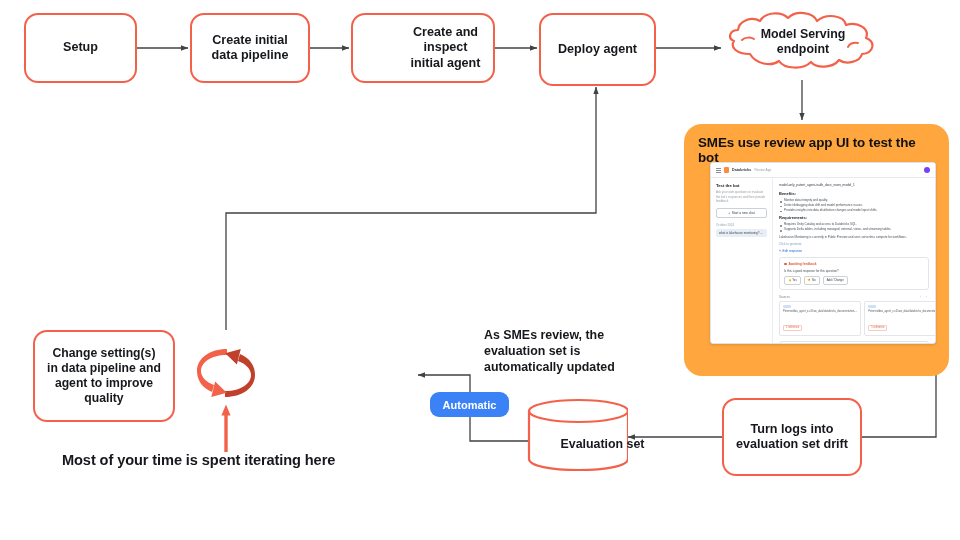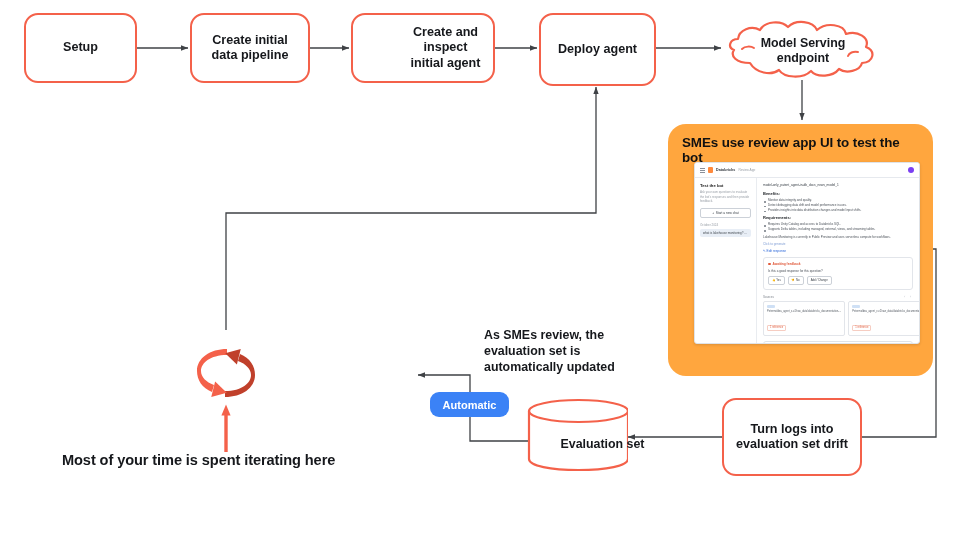--- a/index.html
+++ b/index.html
@@ -18,21 +18,21 @@
         color:#16181c;font-weight:bold;line-height:1.22;}
 
   .t13{font-size:12.6px;}
   .t12{font-size:12.2px;}
 
   .cloudwrap{position:absolute;z-index:3;}
   .cloudwrap .cl-label{position:absolute;left:0;top:0;width:100%;height:100%;
         display:flex;align-items:center;justify-content:center;text-align:center;
         font-size:12.4px;font-weight:bold;color:#16181c;line-height:1.22;}
 
-  .orangepanel{position:absolute;background:#FFA63E;border-radius:18px;z-index:2;}
+  .orangepanel{position:absolute;background:#FFA63E;border-radius:18px;z-index:2;margin-left:16px;}
   .orangepanel .op-title{position:absolute;left:14px;top:11px;right:10px;
         font-size:13.4px;font-weight:bold;color:#111;letter-spacing:-0.1px;}
 
   
   .appshot{position:absolute;left:26px;top:38px;width:224px;height:180px;
         background:#fff;border:1px solid #dfe3e8;border-radius:3px;overflow:hidden;
         box-shadow:0 1px 3px rgba(0,0,0,.14);}
   .as-top{height:14px;border-bottom:1px solid #e6e9ee;display:flex;align-items:center;
         padding:0 5px;gap:3px;background:#fff;}
   .as-burger{width:5px;height:5px;display:flex;flex-direction:column;justify-content:space-between;}
@@ -135,21 +135,21 @@
 
   <div class="node rbox t13" style="left:351px;top:13px;width:144px;height:70px;padding-left:45px;">
     <span style="white-space:pre-line;">Create and inspect
 initial agent</span>
   </div>
 
   <div class="node rbox t13" style="left:539px;top:13px;width:117px;height:73px;">
     <span style="white-space:pre-line;">Deploy agent</span>
   </div>
 
-  <div class="cloudwrap" style="left:718px;top:18px;width:170px;height:66px;">
+  <div class="cloudwrap" style="left:718px;top:9px;width:170px;height:66px;">
     <svg viewBox="0 0 170 66" style="position:absolute;left:0;top:0;width:170px;height:66px;">
       <path d="M32,45
                C18,45 12,38 16,32
                C9,29 12,21 20,21
                C21,12 33,7 42,12
                C47,3 63,2 70,9
                C78,1 95,3 99,12
                C108,4 126,6 128,16
                C140,12 152,20 148,29
                C158,33 156,44 144,45
@@ -246,20 +246,26 @@
           </div>
           <div class="as-input">
             
             
           </div>
         </div>
       </div>
     </div>
   </div>
 
+  <div class="node rbox t12" style="left:33px;top:330px;width:142px;height:92px;">
+    <span style="white-space:pre-line;">Change setting(s)
+in data pipeline and
+agent to improve
+quality</span>
+  </div>
 
   <div class="cycle" style="left:196px;top:340px;width:60px;height:66px;">
     <svg viewBox="0 0 60 66" style="width:60px;height:66px;">
       <path d="M30,9
                C13,9 4,17 4,25
                C4,31 9,36 17,39
                L15,46
                C5,42 0,34 0,25
                C0,12 13,3 30,3 Z" fill="#F4614A" transform="translate(1,6)"></path>
       <path d="M30,57

